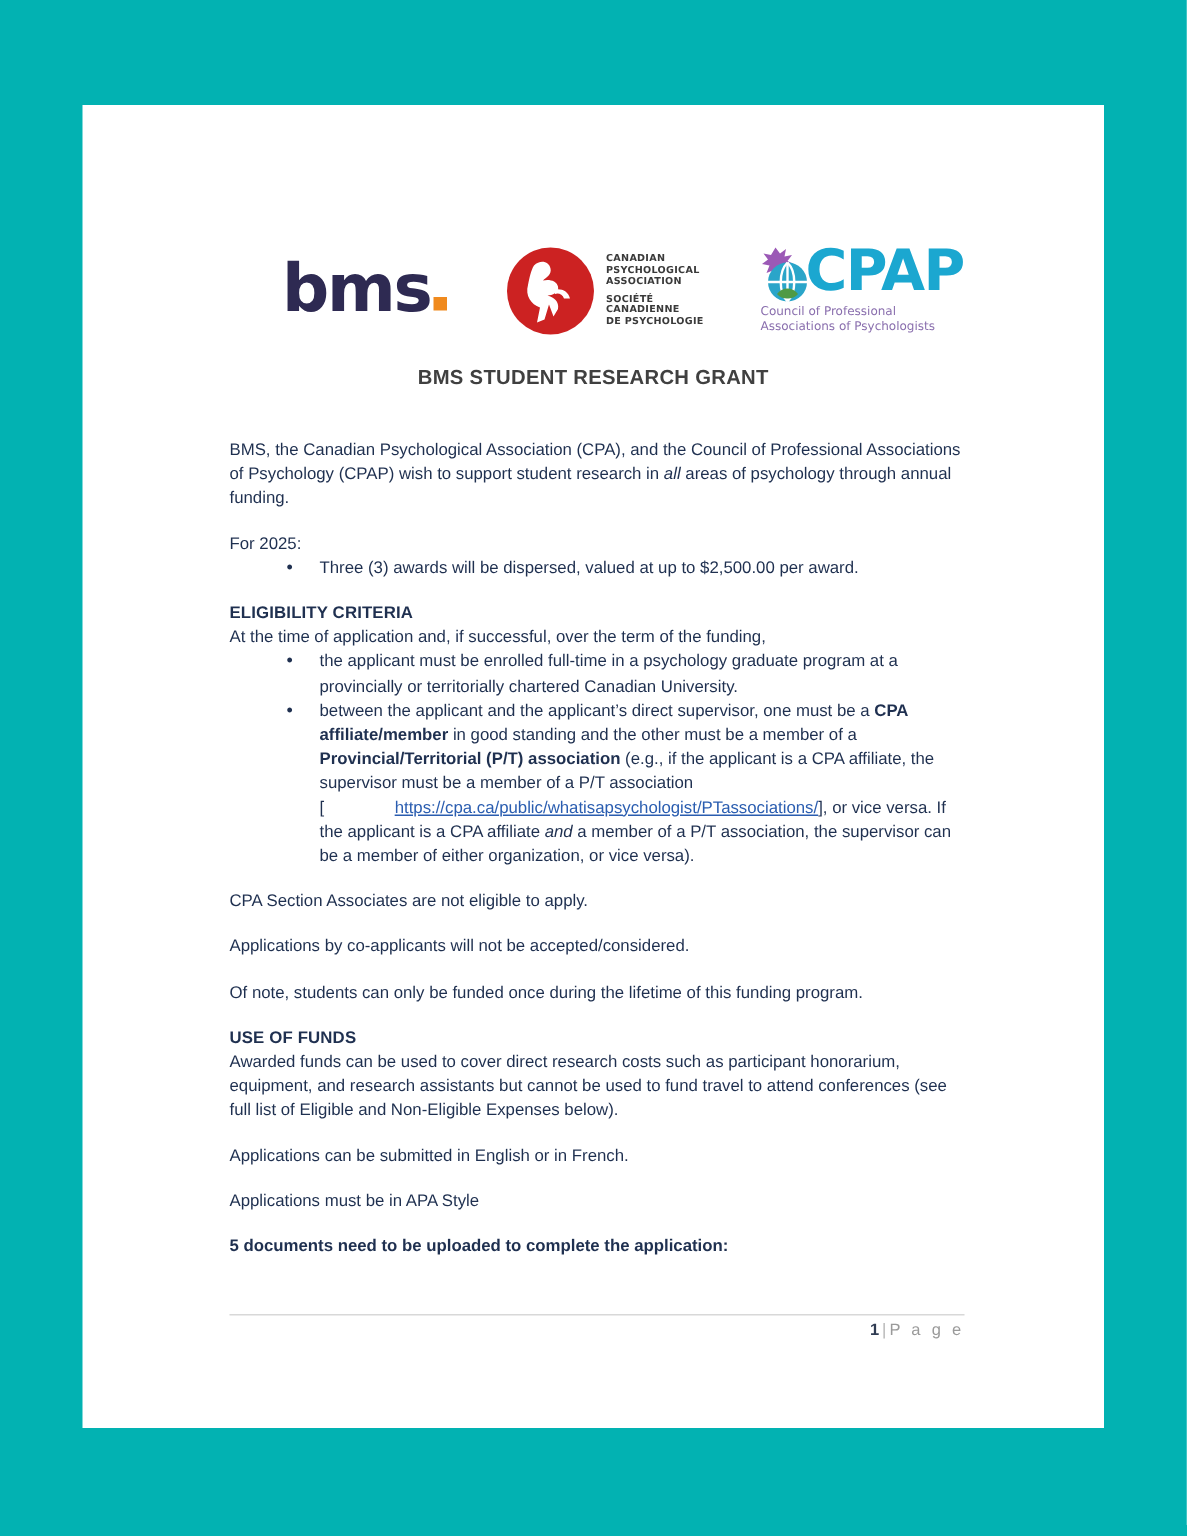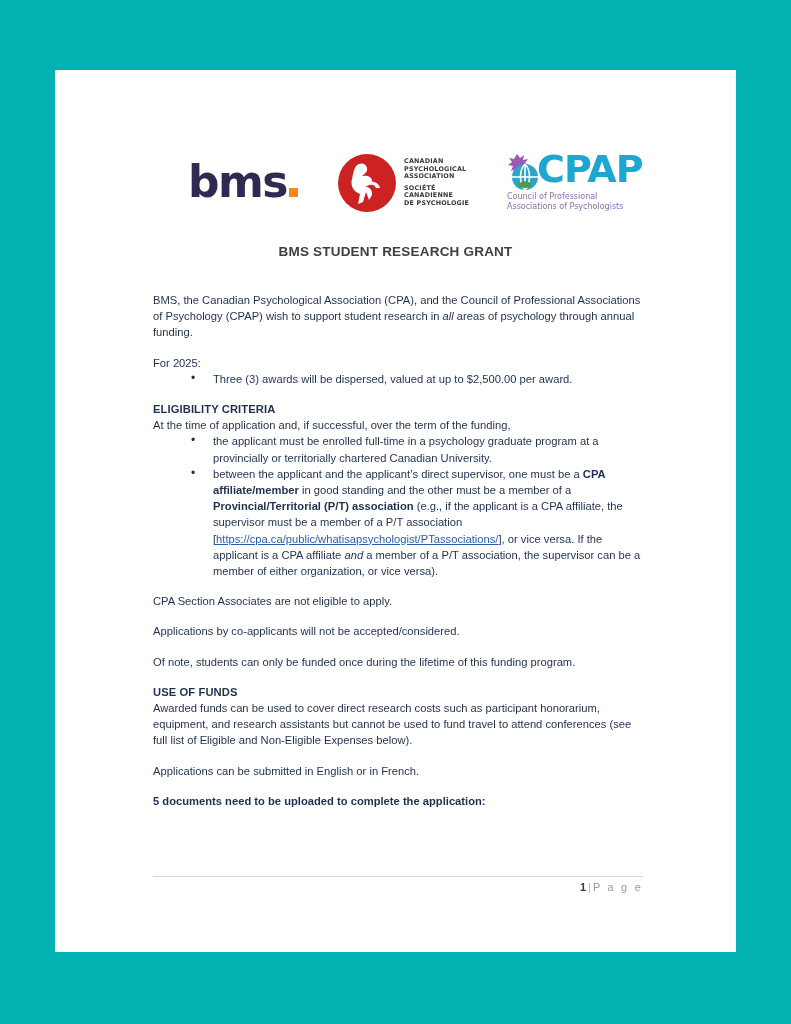--- a/index.html
+++ b/index.html
@@ -30,21 +30,21 @@
     height: 882px;
     background: #ffffff;
     box-sizing: border-box;
     padding: 0;
   }
 
   
   .logo-row {
     position: absolute;
     left: 0;
-    top: 78px;
+    top: 89px;
     width: 554px;
     height: 80px;
   }
 
   .logo-bms {
     position: absolute;
     left: 133px;
     top: 12px;
     font-family: "DejaVu Sans", sans-serif;
     font-weight: bold;
@@ -179,20 +179,21 @@
     top: -1px;
     font-size: 12px;
     color: #1f3050;
   }
 
   b { font-weight: bold; }
   i { font-style: italic; }
 
   a.doclink {
     color: #2a5db0;
+    padding-left: 47px;
   }
 
   
   .footer {
     position: absolute;
     left: 98px;
     top: 806px;
     width: 490px;
   }
   .footer-rule {
@@ -297,20 +298,21 @@
 
     <p class="para">CPA Section Associates are not eligible to apply.</p>
     <p class="para">Applications by co-applicants will not be accepted/considered.</p>
     <p class="para">Of note, students can only be funded once during the lifetime of this funding program.</p>
 
     <p class="heading">USE OF FUNDS</p>
     <p class="para">Awarded funds can be used to cover direct research costs such as participant honorarium, equipment, and research assistants but cannot be used to fund travel to attend conferences (see full list of Eligible and Non-Eligible Expenses below).</p>
 
     <p class="para">Applications can be submitted in English or in French.</p>
 
+    <p class="para">Applications must be in APA Style</p>
 
     <p class="para"><b>5 documents need to be uploaded to complete the application:</b></p>
   </div>
 
   <div class="footer">
     <div class="footer-rule"></div>
     <div class="footer-text"><span class="pg-num">1</span><span class="pg-sep">|</span><span class="pg-word">P a g e</span></div>
   </div>
 
 </div>

